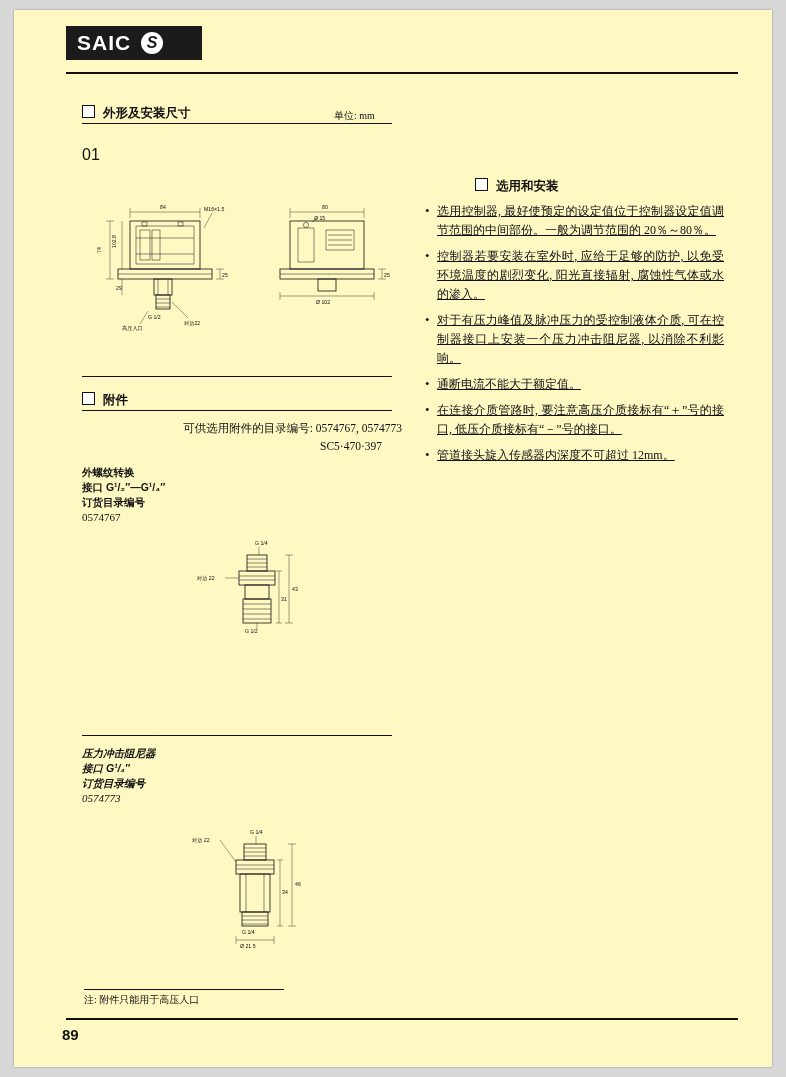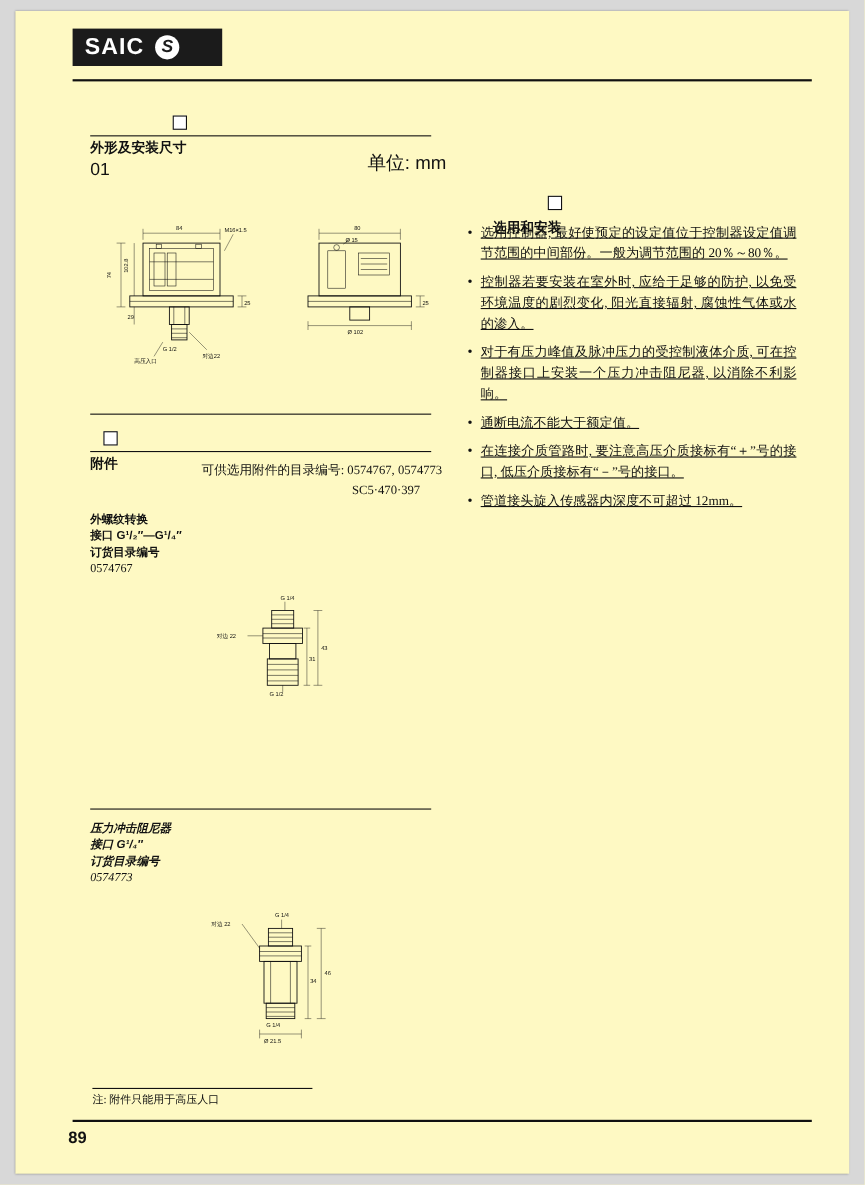--- a/index.html
+++ b/index.html
@@ -48,31 +48,31 @@
   }
   .rule-top{
     position:absolute;left:52px;top:62px;width:672px;height:2px;background:#111;
   }
 
   
   .sec-title{
     position:absolute;
     font-family:"Liberation Sans",sans-serif;
     font-size:12.5px;font-weight:bold;color:#111;
-    display:flex;align-items:flex-end;gap:8px;flex-direction:column;
+    display:flex;align-items:flex-start;gap:8px;
   }
   .sq{
     display:inline-block;width:11px;height:11px;
     border:1.3px solid #111;background:#fff;
   }
   .thin-rule{position:absolute;background:#111;height:1px;}
 
   .unit{
     position:absolute;
-    font-family:Liberation Sans, sans-serif;font-size:17px;margin-top:28px;
+    font-family:Liberation Serif, serif;font-size:10px;
   }
 
   .small-label{
     position:absolute;font-family:"Liberation Sans",sans-serif;font-size:10px;
   }
 
   
   .bullets{
     position:absolute;left:410px;top:192px;width:300px;
     font-size:12px;line-height:19px;text-decoration:underline;
@@ -215,21 +215,21 @@
     <line class="dim" x1="106" y1="71" x2="114" y2="71"></line>
     <line class="dim" x1="106" y1="81" x2="114" y2="81"></line>
     <text class="tx" x="112" y="79">25</text>
 
     <line class="dim" x1="8" y1="98" x2="102" y2="98"></line>
     <line class="dim" x1="8" y1="94" x2="8" y2="102"></line>
     <line class="dim" x1="102" y1="94" x2="102" y2="102"></line>
     <text class="tx" x="44" y="106">Ø 102</text>
   </svg>
 
-  <div class="sec-title" style="left:393px;top:168px;padding-left:41px;">
+  <div class="sec-title" style="left:420px;top:168px;padding-left:41px;">
     <span class="sq"></span>
     <span>选用和安装</span>
   </div>
 
   <div class="bullets">
     <div class="bullet">选用控制器, 最好使预定的设定值位于控制器设定值调节范围的中间部份。一般为调节范围的 20％～80％。</div>
     <div class="bullet">控制器若要安装在室外时, 应给于足够的防护, 以免受环境温度的剧烈变化, 阳光直接辐射, 腐蚀性气体或水的渗入。</div>
     <div class="bullet">对于有压力峰值及脉冲压力的受控制液体介质, 可在控制器接口上安装一个压力冲击阻尼器, 以消除不利影响。</div>
     <div class="bullet">通断电流不能大于额定值。</div>
     <div class="bullet">在连接介质管路时, 要注意高压介质接标有“＋”号的接口, 低压介质接标有“－”号的接口。</div>

